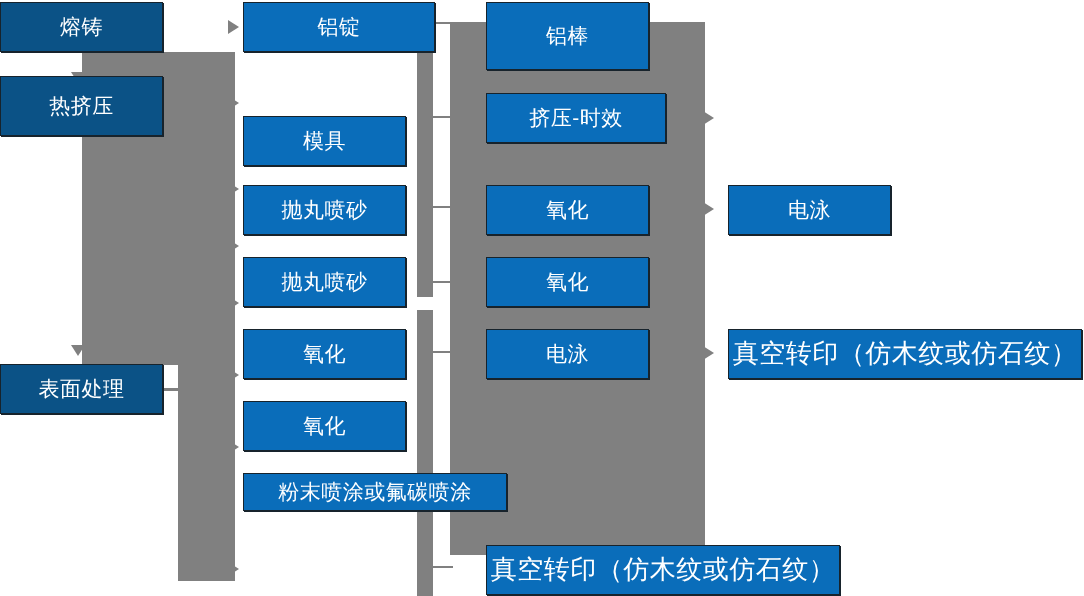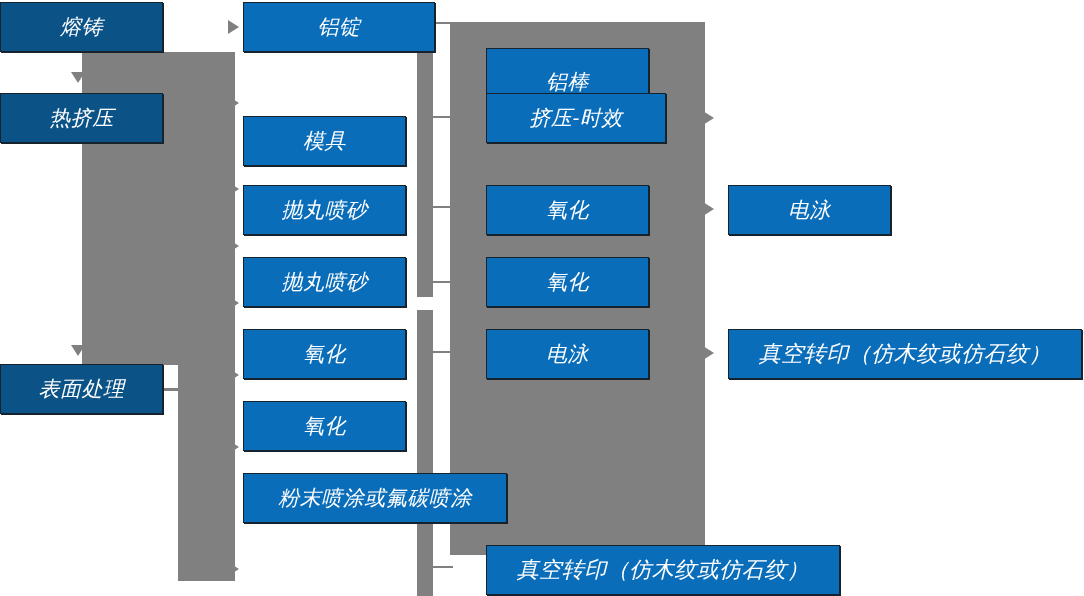--- a/index.html
+++ b/index.html
@@ -8,21 +8,20 @@
     padding: 0;
     background: #ffffff;
   }
   #canvas {
     position: relative;
     width: 1084px;
     height: 596px;
     background: #ffffff;
     font-family: "Liberation Sans", "DejaVu Sans", sans-serif;
     overflow: hidden;
-    font-style: italic;
   }
   
   .gray {
     position: absolute;
     background: #808080;
   }
   .gray-line {
     position: absolute;
     background: #808080;
   }
@@ -52,21 +51,21 @@
     color: #ffffff;
     font-size: 21px;
     line-height: 1.2;
     letter-spacing: 0.5px;
     white-space: nowrap;
     border: 1px solid #17232c;
     box-shadow: 1px 1px 0 0 #17232c;
   }
   .node.dark  { background: #0B5286; }
   .node.light { background: #0A6DBA; }
-  .node.wide  { font-size: 22px; }
+  .node.wide  { font-size: 26px; }
 </style>
 </head>
 <body>
 
 <div id="canvas">
 
   <div class="gray" style="left:82px; top:52px; width:153px; height:313px;"></div>
   <div class="gray" style="left:178px; top:365px; width:57px; height:216px;"></div>
 
   <div class="tri-down" style="left:71px; top:72px;"></div>
@@ -95,21 +94,21 @@
 
   <div class="gray" style="left:450px; top:22px; width:255px; height:533px;"></div>
 
   <div class="tri-right" style="left:703px; top:111px;"></div>
   <div class="tri-right" style="left:703px; top:202px;"></div>
   <div class="tri-right" style="left:703px; top:346px;"></div>
 
   <div class="node dark" style="left:0px; top:2px; width:163px; height:50px;">
     <span>熔铸</span>
   </div>
-  <div class="node dark" style="left:0px; top:93px; width:163px; height:50px;">
+  <div class="node dark" style="left:0px; top:76px; width:163px; height:60px;">
     <span>热挤压</span>
   </div>
   <div class="node dark" style="left:0px; top:364px; width:163px; height:50px;">
     <span>表面处理</span>
   </div>
 
   <div class="node light" style="left:243px; top:2px; width:192px; height:50px;">
     <span>铝锭</span>
   </div>
   <div class="node light" style="left:243px; top:93px; width:163px; height:50px;margin-top:23px;">
@@ -120,25 +119,25 @@
   </div>
   <div class="node light" style="left:243px; top:257px; width:163px; height:50px;">
     <span>抛丸喷砂</span>
   </div>
   <div class="node light" style="left:243px; top:329px; width:163px; height:50px;">
     <span>氧化</span>
   </div>
   <div class="node light" style="left:243px; top:401px; width:163px; height:50px;">
     <span>氧化</span>
   </div>
-  <div class="node light" style="left:243px; top:473px; width:264px; height:50px;">
+  <div class="node light" style="left:243px; top:473px; width:264px; height:38px;">
     <span>粉末喷涂或氟碳喷涂</span>
   </div>
 
-  <div class="node light" style="left:486px; top:2px; width:163px; height:68px;margin-top:46px;">
+  <div class="node light" style="left:486px; top:2px; width:163px; height:68px;">
     <span>铝棒</span>
   </div>
   <div class="node light" style="left:486px; top:93px; width:180px; height:50px;">
     <span>挤压-时效</span>
   </div>
   <div class="node light" style="left:486px; top:185px; width:163px; height:50px;">
     <span>氧化</span>
   </div>
   <div class="node light" style="left:486px; top:257px; width:163px; height:50px;">
     <span>氧化</span>

